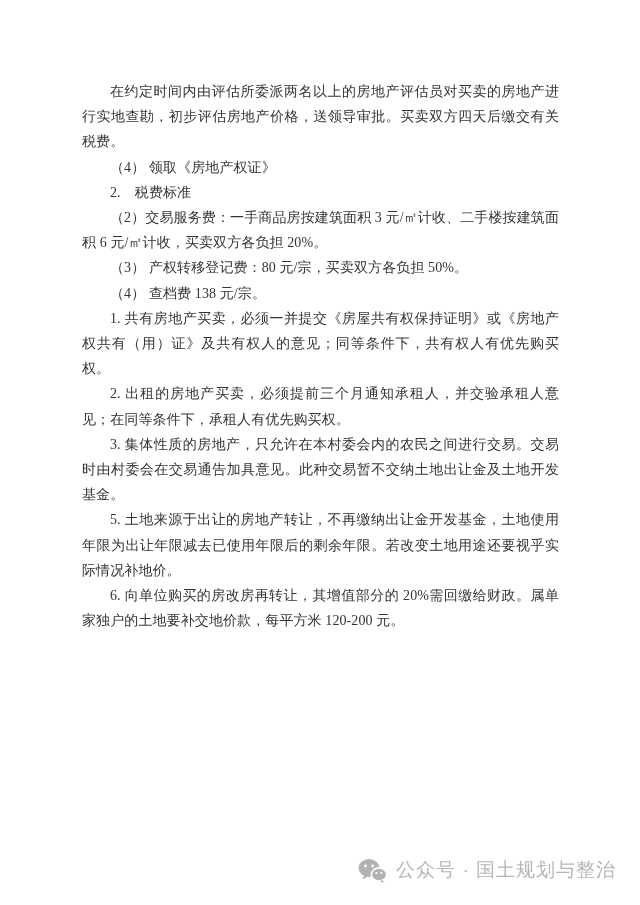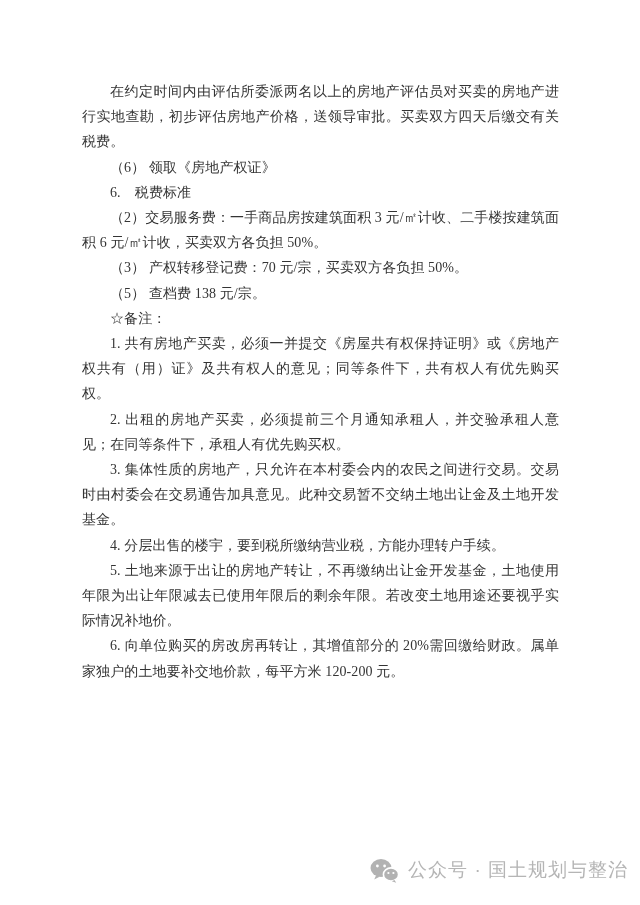--- a/index.html
+++ b/index.html
@@ -28,21 +28,21 @@
   .content p {
     margin: 0;
     padding: 0;
     text-align: justify;
     text-indent: 2em;
     word-break: break-all;
   }
   .footer {
     position: absolute;
     top: 857px;
-    right: 12px;
+    right: 24px;
     display: flex;
     align-items: center;
     gap: 9px;
     color: #b5b5b5;
     font-family: "Liberation Sans", "DejaVu Sans", sans-serif;
     font-size: 19px;
     letter-spacing: 1px;
   }
   .wechat-icon {
     width: 29px;
@@ -50,30 +50,28 @@
     display: inline-block;
   }
 </style>
 </head>
 <body>
 
 <div class="page">
 
   <div class="content">
     <p>在约定时间内由评估所委派两名以上的房地产评估员对买卖的房地产进行实地查勘，初步评估房地产价格，送领导审批。买卖双方四天后缴交有关税费。</p>
-    <p>（6） 领取《房地产权证》</p>
-    <p>6.　税费标准</p>
-    <p>（2）交易服务费：一手商品房按建筑面积 3 元/㎡计收、二手楼按建筑面积 6 元/㎡计收，买卖双方各负担 50%。</p>
-    <p>（3） 产权转移登记费：70 元/宗，买卖双方各负担 50%。</p>
-    <p>（5） 查档费 138 元/宗。</p>
-    <p>☆备注：</p>
+    <p>（4） 领取《房地产权证》</p>
+    <p>2.　税费标准</p>
+    <p>（2）交易服务费：一手商品房按建筑面积 3 元/㎡计收、二手楼按建筑面积 6 元/㎡计收，买卖双方各负担 20%。</p>
+    <p>（3） 产权转移登记费：80 元/宗，买卖双方各负担 50%。</p>
+    <p>（4） 查档费 138 元/宗。</p>
     <p>1. 共有房地产买卖，必须一并提交《房屋共有权保持证明》或《房地产权共有（用）证》及共有权人的意见；同等条件下，共有权人有优先购买权。</p>
     <p>2. 出租的房地产买卖，必须提前三个月通知承租人，并交验承租人意见；在同等条件下，承租人有优先购买权。</p>
     <p>3. 集体性质的房地产，只允许在本村委会内的农民之间进行交易。交易时由村委会在交易通告加具意见。此种交易暂不交纳土地出让金及土地开发基金。</p>
-    <p>4. 分层出售的楼宇，要到税所缴纳营业税，方能办理转户手续。</p>
     <p>5. 土地来源于出让的房地产转让，不再缴纳出让金开发基金，土地使用年限为出让年限减去已使用年限后的剩余年限。若改变土地用途还要视乎实际情况补地价。</p>
     <p>6. 向单位购买的房改房再转让，其增值部分的 20%需回缴给财政。属单家独户的土地要补交地价款，每平方米 120-200 元。</p>
   </div>
 
   <div class="footer">
     <span class="wechat-icon">
       <svg width="29" height="25" viewBox="0 0 29 25" xmlns="http://www.w3.org/2000/svg">
         <ellipse cx="11" cy="10" rx="10.5" ry="9" fill="#b2b2b2"></ellipse>
         <path d="M6 17.5 L4.2 21.5 L10 18.5 Z" fill="#b2b2b2"></path>
         <circle cx="7.4" cy="8" r="1.4" fill="#ffffff"></circle>

